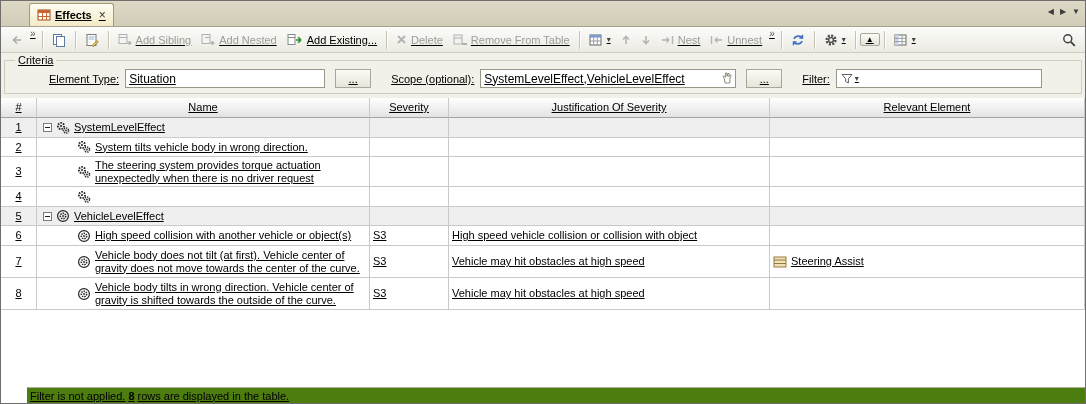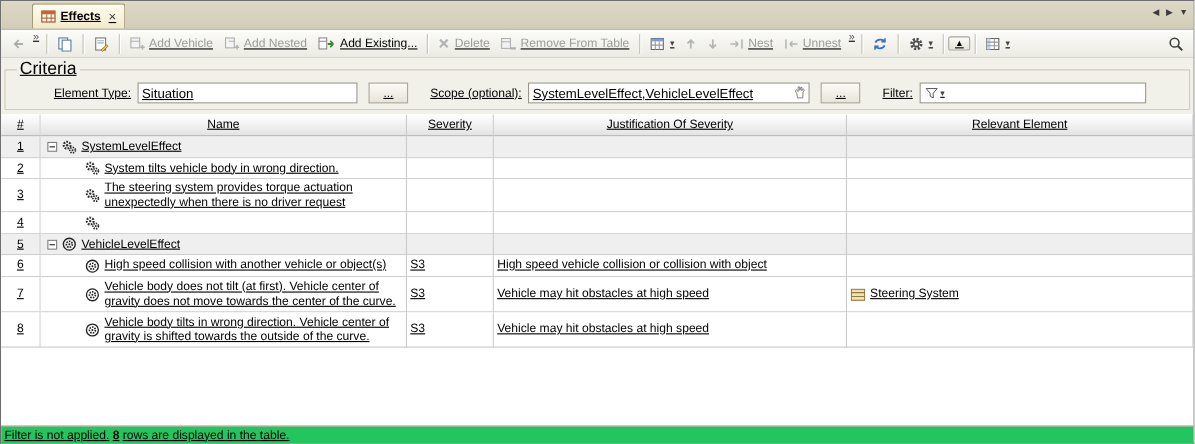--- a/index.html
+++ b/index.html
@@ -26,21 +26,21 @@
     border-radius:2px; background:transparent; font-size:11px; font-family:inherit; cursor:pointer; white-space:nowrap;}
   .tbtn.dis{ color:#9c9c9c; cursor:default;}
   .tbtn.boxed{ border:1px solid #a9a69a; background:linear-gradient(#fbfaf6,#e6e4d8); padding:1px 5px;}
   .sep{ width:1px; height:18px; background:#c6c3b6; box-shadow:1px 0 0 #ffffff; margin:0 4px; flex:none;}
   .ovf{ color:#555; font-size:10px; margin:0 2px; align-self:flex-start; line-height:10px; padding-top:2px; cursor:pointer;}
   .caret{ font-size:8px; color:#444; }
   .push{ margin-left:auto; }
   
   .critband{ background:#f2f1e9; padding:1px 3px 4px; flex:none;}
   fieldset.crit{ border:1px solid #cfccba; border-radius:1px; padding:3px 8px 5px; }
-  fieldset.crit legend{ padding:0 3px; margin-left:2px; font-size:16px;}
+  fieldset.crit legend{ padding:0 3px; margin-left:2px; font-size:11px;}
   .critrow{ display:flex; align-items:center; gap:6px;margin-left:36px; }
   .fld{ height:19px; border:1px solid #9a978a; background:#fff; font-size:12px; font-family:inherit; padding:0 3px;}
   .fwrap{ position:relative; display:flex; align-items:center;}
   .fwrap .inicon{ position:absolute; right:2px; top:2px; }
   .browse{ width:36px; height:19px; border:1px solid #a9a69a; background:linear-gradient(#fbfaf6,#e7e5d9);
     font-size:11px; font-family:inherit; cursor:pointer; margin-left:4px;}
   .lbl{ white-space:nowrap; }
   .gapL{ margin-left:14px; }
   .filterbox{ width:206px; height:19px; border:1px solid #9a978a; background:#fff;
     display:flex; align-items:center; gap:2px; padding:0 4px; cursor:pointer;}
@@ -55,22 +55,22 @@
   .num{ justify-content:center; }
   .grp{ background:#efefef; }
   .namec{ gap:4px; }
   .ind-group{ padding-left:6px; }
   .ind-child{ padding-left:40px; }
   .exp{ width:9px; height:9px; border:1px solid #7d7d7d; background:#fff; position:relative; flex:none; cursor:pointer;}
   .exp::after{ content:""; position:absolute; left:1px; right:1px; top:3px; height:1px; background:#222;}
   .ric{ flex:none; display:flex; }
   .ntx{ white-space:normal; }
   
-  .status{ height:16px; flex:none; background:#22c55e; border-top:1px solid #b1ae9c;
-    display:flex; align-items:center; padding:0 3px; }
+  .status{ height:16px; flex:none; background:#4d7c0f; border-top:1px solid #b1ae9c;
+    display:flex; align-items:center; padding:0 3px;margin-left:26px; }
   .status b{ margin:0 3px; }
   svg{ display:block; }
 </style>
 </head>
 <body>
 
 <div class="win">
 
   <div class="tabbar">
     <div class="tabspacer"></div>
@@ -128,21 +128,21 @@
     <span class="sep"></span>
 
     <button class="tbtn dis">
       <span class="ric">
         <svg width="14" height="13" viewBox="0 0 14 13">
             <rect x="1" y="1.5" width="8" height="9" fill="#f4f4f4" stroke="#b0b0b0"></rect>
             <line x1="1" y1="4.5" x2="9" y2="4.5" stroke="#b0b0b0"></line>
             <path d="M9.5 10 h4 M11.5 8 v4" stroke="#b0b0b0" stroke-width="1.4"></path>
           </svg>
       </span>
-      <span>Add Vehicle</span>
+      <span>Add Sibling</span>
     </button>
     <button class="tbtn dis">
       <span class="ric">
         <svg width="14" height="13" viewBox="0 0 14 13">
             <rect x="1" y="1.5" width="8" height="9" fill="#f4f4f4" stroke="#b0b0b0"></rect>
             <line x1="4" y1="4.5" x2="9" y2="4.5" stroke="#b0b0b0"></line>
             <path d="M9.5 10 h4 M11.5 8 v4" stroke="#b0b0b0" stroke-width="1.4"></path>
           </svg>
       </span>
       <span>Add Nested</span>
@@ -423,21 +423,21 @@
       <div class="c">S3</div>
       <div class="c">Vehicle may hit obstacles at high speed</div>
       <div class="c namec">
         <span class="ric">
           <svg width="14" height="12" viewBox="0 0 14 12">
               <rect x="1" y="1" width="12" height="10" fill="#f0e2b6" stroke="#96793f"></rect>
               <line x1="1" y1="4" x2="13" y2="4" stroke="#96793f"></line>
               <line x1="1" y1="7.5" x2="13" y2="7.5" stroke="#96793f"></line>
             </svg>
         </span>
-        <span class="ntx">Steering System</span>
+        <span class="ntx">Steering Assist</span>
       </div>
 
       <div class="c num">8</div>
       <div class="c namec ind-child">
         <span class="ric">
           <svg width="14" height="14" viewBox="0 0 14 14">
               <circle cx="7" cy="7" r="5.4" fill="none" stroke="#222" stroke-width="1.2"></circle>
               <circle cx="7" cy="7" r="2.7" fill="none" stroke="#222" stroke-width="1.5" stroke-dasharray="1.4,1"></circle>
               <circle cx="7" cy="7" r="0.9" fill="#222"></circle>
             </svg>

